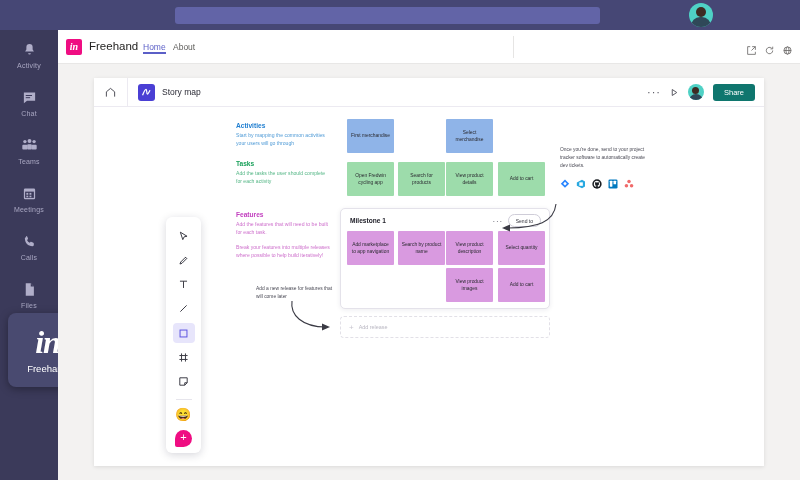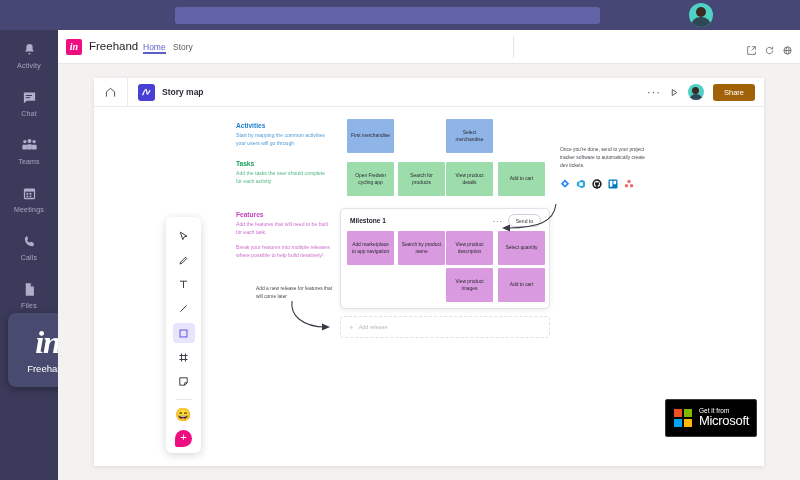--- a/index.html
+++ b/index.html
@@ -103,31 +103,31 @@
   .board-home {
     width: 34px; height: 29px; display: flex; align-items: center; justify-content: center;
     border-right: 1px solid #eceaf1;
   }
   .board-home svg { stroke: #3c3c46; fill: none; stroke-width: 1.3; }
   .board-file-icon {
     margin-left: 10px; width: 17px; height: 17px; background: #4a3fd4; border-radius: 3px;
     display: flex; align-items: center; justify-content: center;
   }
   .board-file-icon svg { stroke: #fff; fill: none; stroke-width: 1.6; }
-  .board-title { margin-left: 7px; font-size: 8.5px; color: #2b2b36; font-weight: bold; }
+  .board-title { margin-left: 7px; font-size: 8.5px; color: #2b2b36; }
   .board-right { margin-left: auto; display: flex; align-items: center; gap: 9px; padding-right: 9px; }
   .board-dots { font-size: 11px; color: #55555f; letter-spacing: 1px; line-height: 4px; }
   .board-play svg { stroke: #55555f; fill: none; stroke-width: 1.3; }
   .board-avatar {
     width: 16px; height: 16px; border-radius: 50%; background: #4fd1c5; position: relative; overflow: hidden;
   }
   .board-avatar .h { position: absolute; left: 4.5px; top: 2.5px; width: 7px; height: 7px; border-radius: 50%; background: #3d2b23; }
   .board-avatar .b { position: absolute; left: 1px; top: 9.5px; width: 14px; height: 9px; border-radius: 7px 7px 0 0; background: #2f4858; }
   .share-btn {
-    background: #a16207; color: #fff; font-size: 7.5px; border-radius: 3px;
+    background: #0f766e; color: #fff; font-size: 7.5px; border-radius: 3px;
     padding: 4px 11px; border: none; cursor: pointer;
   }
 
   
   .canvas { position: absolute; left: 0; top: 29px; width: 670px; height: 359px; background: #fff; overflow: hidden; }
 
   
   .toolbar {
     position: absolute; left: 72px; top: 110px; width: 35px; height: 236px;
     background: #fff; border-radius: 6px; box-shadow: 0 2px 9px rgba(20,20,50,.17);
@@ -289,21 +289,21 @@
     <div class="logo">in</div>
     <div class="name">Freehand</div>
   </div>
 
   <div class="app-window">
 
     <div class="app-header">
       <div class="fh-tile">in</div>
       <div class="app-title">Freehand</div>
       <div class="app-tab active" style="left:85px">Home</div>
-      <div class="app-tab" style="left:115px">Story</div>
+      <div class="app-tab" style="left:115px">About</div>
       <div class="hdr-divider"></div>
       <div class="hdr-icons">
         <span>
           <svg width="9" height="9" viewBox="0 0 14 14">
               <path d="M5 1H1v12h12V9"></path>
               <path d="M8 1h5v5"></path>
               <path d="M13 1L7 7"></path>
             </svg>
         </span>
         <span>
@@ -484,26 +484,14 @@
 
         <svg style="position:absolute; left:400px; top:95px" width="66" height="34" viewBox="0 0 66 34">
           <path d="M62 2 C60 20, 44 26, 12 26" stroke="#3a3a44" fill="none" stroke-width="1.1"></path>
           <path d="M16 22.5 L8 26 L16 29.5 Z" fill="#3a3a44"></path>
         </svg>
 
       </div>
     </div>
   </div>
 
-  <div class="ms-badge">
-    <div class="ms-grid">
-      <i style="background:#f25022"></i>
-      <i style="background:#7fba00"></i>
-      <i style="background:#00a4ef"></i>
-      <i style="background:#ffb900"></i>
-    </div>
-    <div class="ms-txt">
-      <span class="s">Get it from</span>
-      <span class="l">Microsoft</span>
-    </div>
-  </div>
 
 </div>
 
 </body></html>

